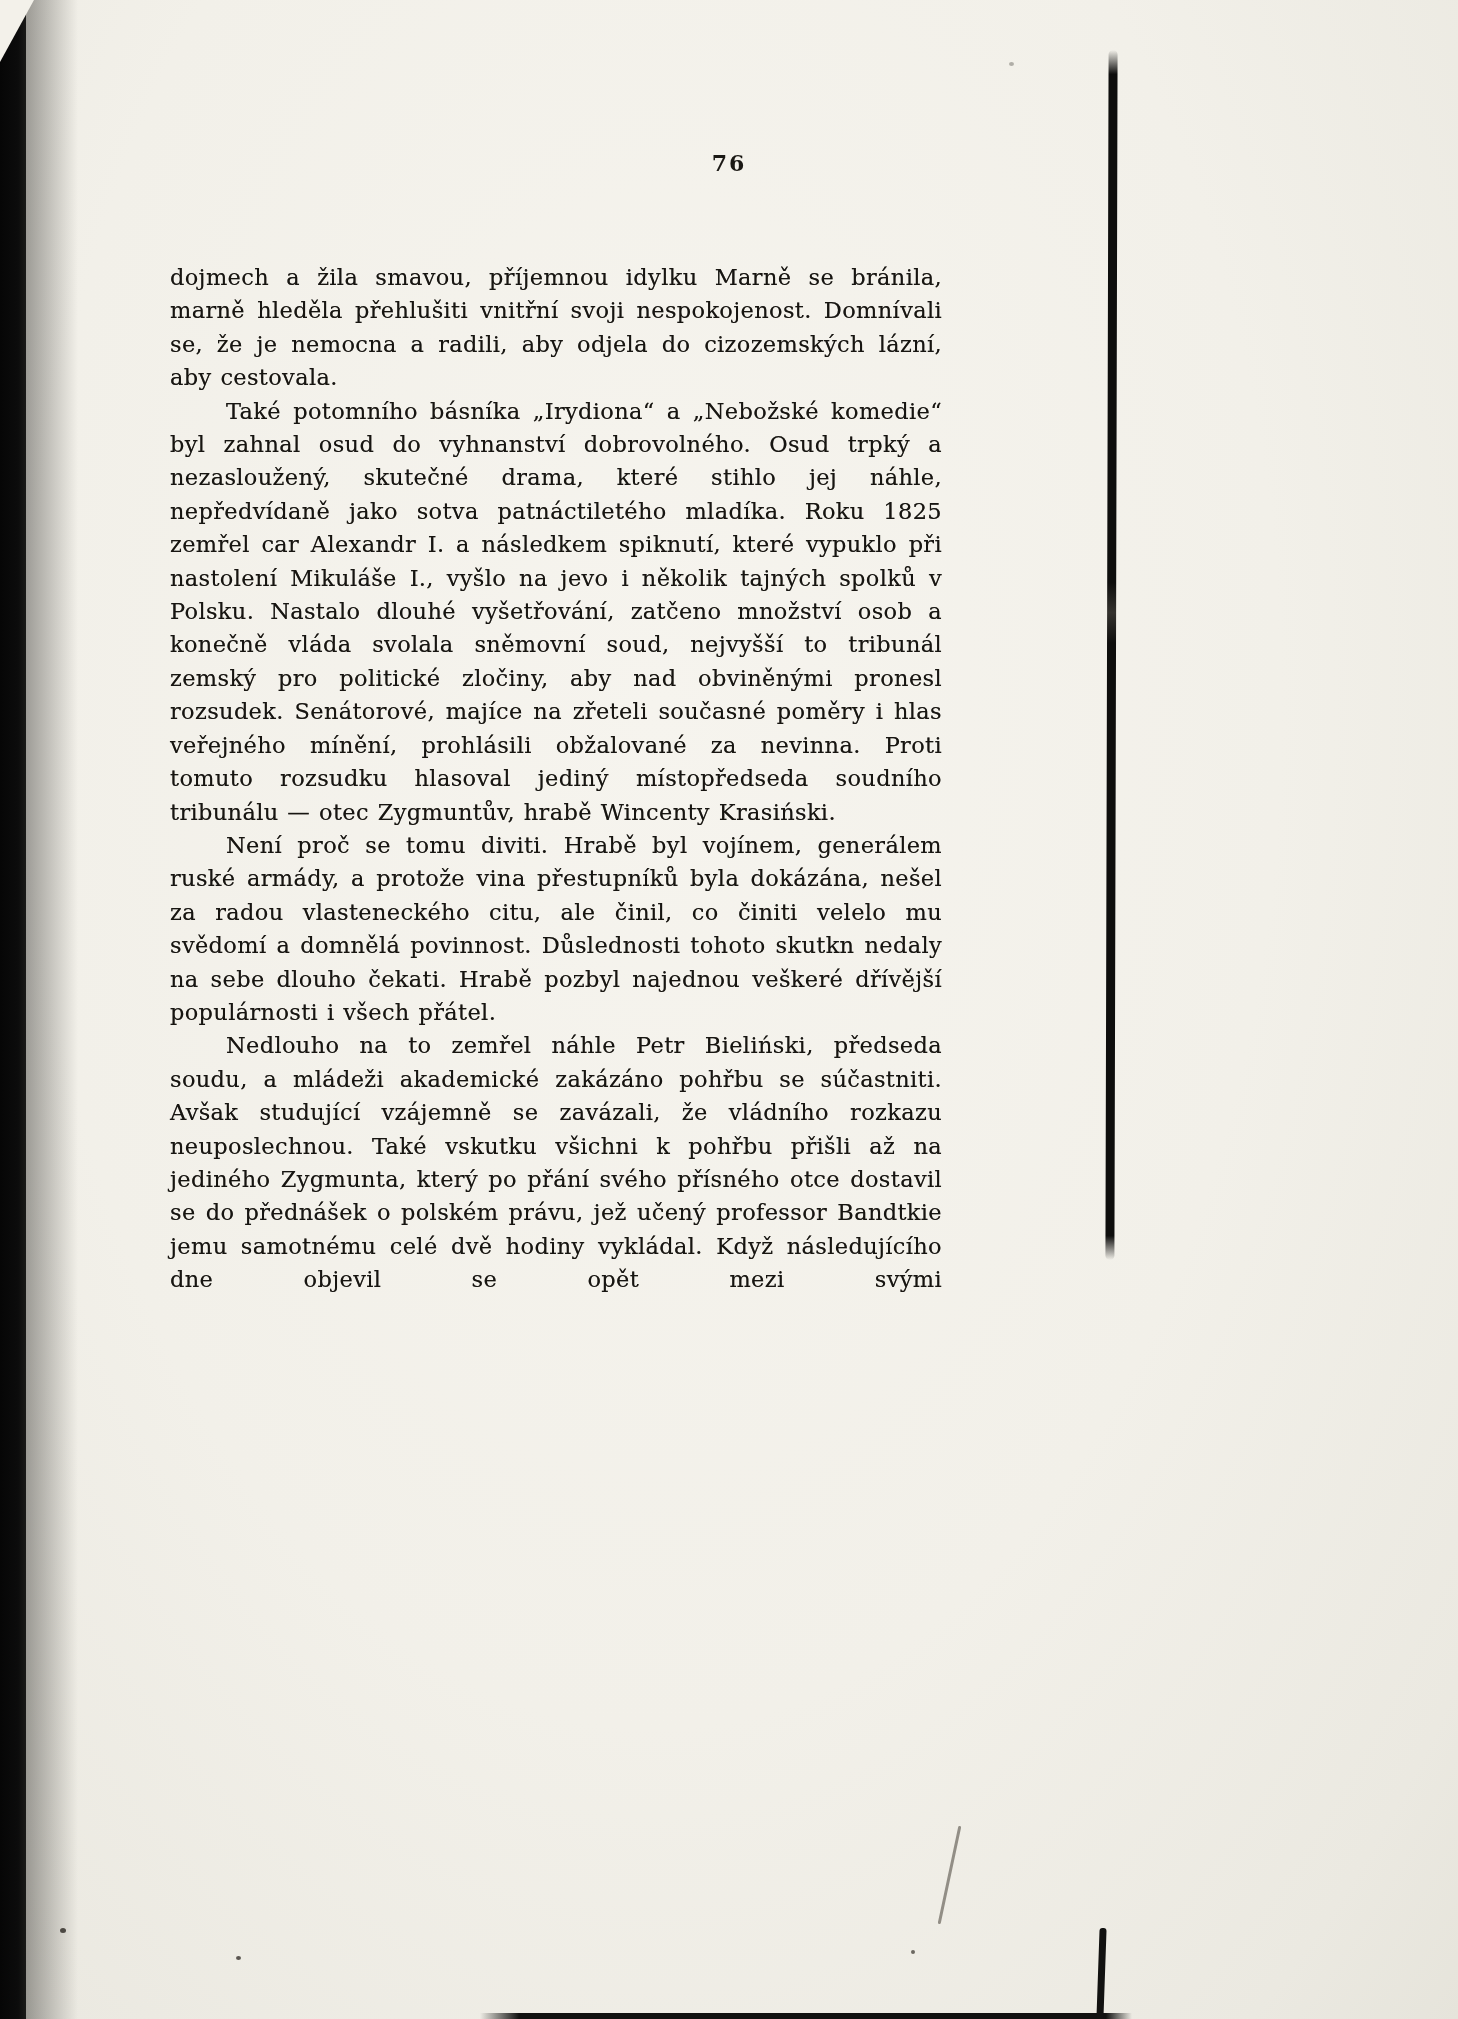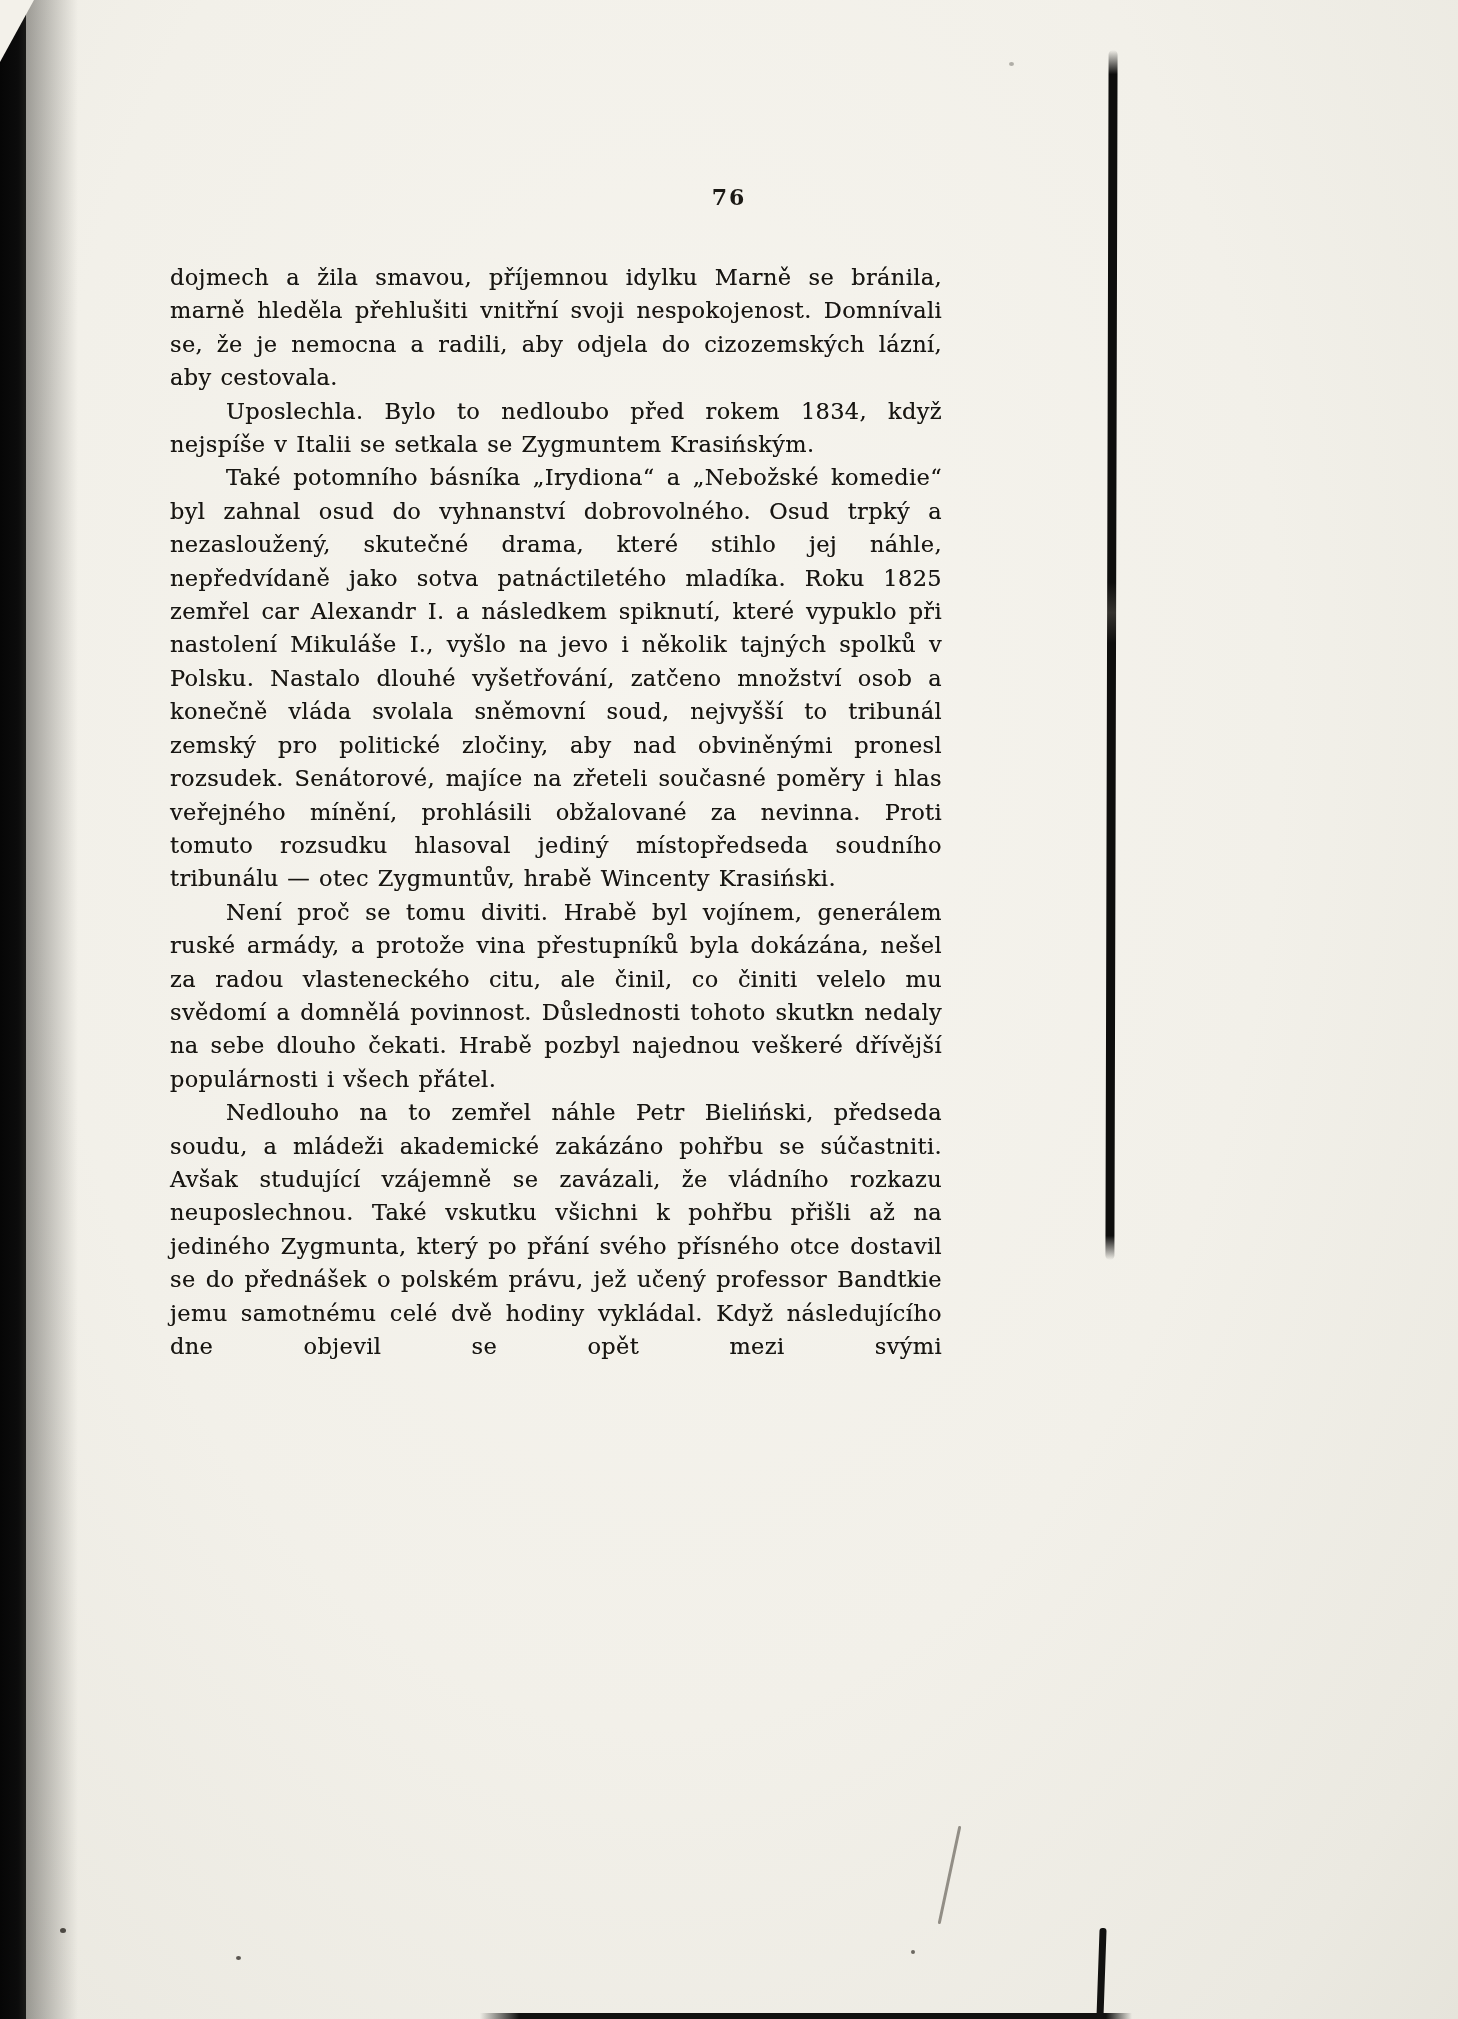--- a/index.html
+++ b/index.html
@@ -55,21 +55,20 @@
   .speck.s2 { left: 236px; top: 1956px; width: 5px; height: 4px; opacity: .8; }
   .speck.s3 { left: 911px; top: 1950px; width: 4px; height: 4px; opacity: .7; }
   .speck.s4 { left: 1009px; top: 62px;  width: 5px; height: 4px; opacity: .35; }
   
   .page-number {
     position: absolute; left: 0; top: 150px; width: 100%;
     text-align: center;
     font-size: 22px; font-weight: bold; letter-spacing: 2px;
     color: #1b1915;
     z-index: 2;
-    margin-top: 34px;
   }
   .text-block {
     position: absolute; left: 170px; top: 222px; width: 772px;
     color: #171511;
     font-size: 22.5px;
     line-height: 33.4px;
     text-align: justify;
     letter-spacing: 0.015em;
     word-spacing: 0.06em;
     text-shadow: 0 0 0.5px rgba(25,22,18,0.55);
@@ -94,19 +93,18 @@
   <div class="hair-mark"></div>
   <div class="speck s1"></div>
   <div class="speck s2"></div>
   <div class="speck s3"></div>
   <div class="speck s4"></div>
 
   <div class="page-number">76</div>
 
   <div class="text-block">
     <p class="para">dojmech a žila smavou, příjemnou idylku Marně se bránila, marně hleděla přehlušiti vnitřní svoji nespokojenost. Domnívali se, že je nemocna a radili, aby odjela do cizozemských lázní, aby cestovala.</p>
-    <p class="para indent">Uposlechla. Bylo to nedloubo před rokem 1834, když nejspíše v Italii se setkala se Zygmuntem Krasińským.</p>
     <p class="para indent">Také potomního básníka „Irydiona“ a „Nebožské komedie“ byl zahnal osud do vyhnanství dobrovolného. Osud trpký a nezasloužený, skutečné drama, které stihlo jej náhle, nepředvídaně jako sotva patnáctiletého mladíka. Roku 1825 zemřel car Alexandr I. a následkem spiknutí, které vypuklo při nastolení Mikuláše I., vyšlo na jevo i několik tajných spolků v Polsku. Nastalo dlouhé vyšetřování, zatčeno množství osob a konečně vláda svolala sněmovní soud, nejvyšší to tribunál zemský pro politické zločiny, aby nad obviněnými pronesl rozsudek. Senátorové, majíce na zřeteli současné poměry i hlas veřejného mínění, prohlásili obžalované za nevinna. Proti tomuto rozsudku hlasoval jediný místopředseda soudního tribunálu — otec Zygmuntův, hrabě Wincenty Krasiński.</p>
     <p class="para indent">Není proč se tomu diviti. Hrabě byl vojínem, generálem ruské armády, a protože vina přestupníků byla dokázána, nešel za radou vlasteneckého citu, ale činil, co činiti velelo mu svědomí a domnělá povinnost. Důslednosti tohoto skutkn nedaly na sebe dlouho čekati. Hrabě pozbyl najednou veškeré dřívější populárnosti i všech přátel.</p>
     <p class="para indent justify-last">Nedlouho na to zemřel náhle Petr Bieliński, předseda soudu, a mládeži akademické zakázáno pohřbu se súčastniti. Avšak studující vzájemně se zavázali, že vládního rozkazu neuposlechnou. Také vskutku všichni k pohřbu přišli až na jediného Zygmunta, který po přání svého přísného otce dostavil se do přednášek o polském právu, jež učený professor Bandtkie jemu samotnému celé dvě hodiny vykládal. Když následujícího dne objevil se opět mezi svými</p>
   </div>
 
 </div>
 
 </body></html>

